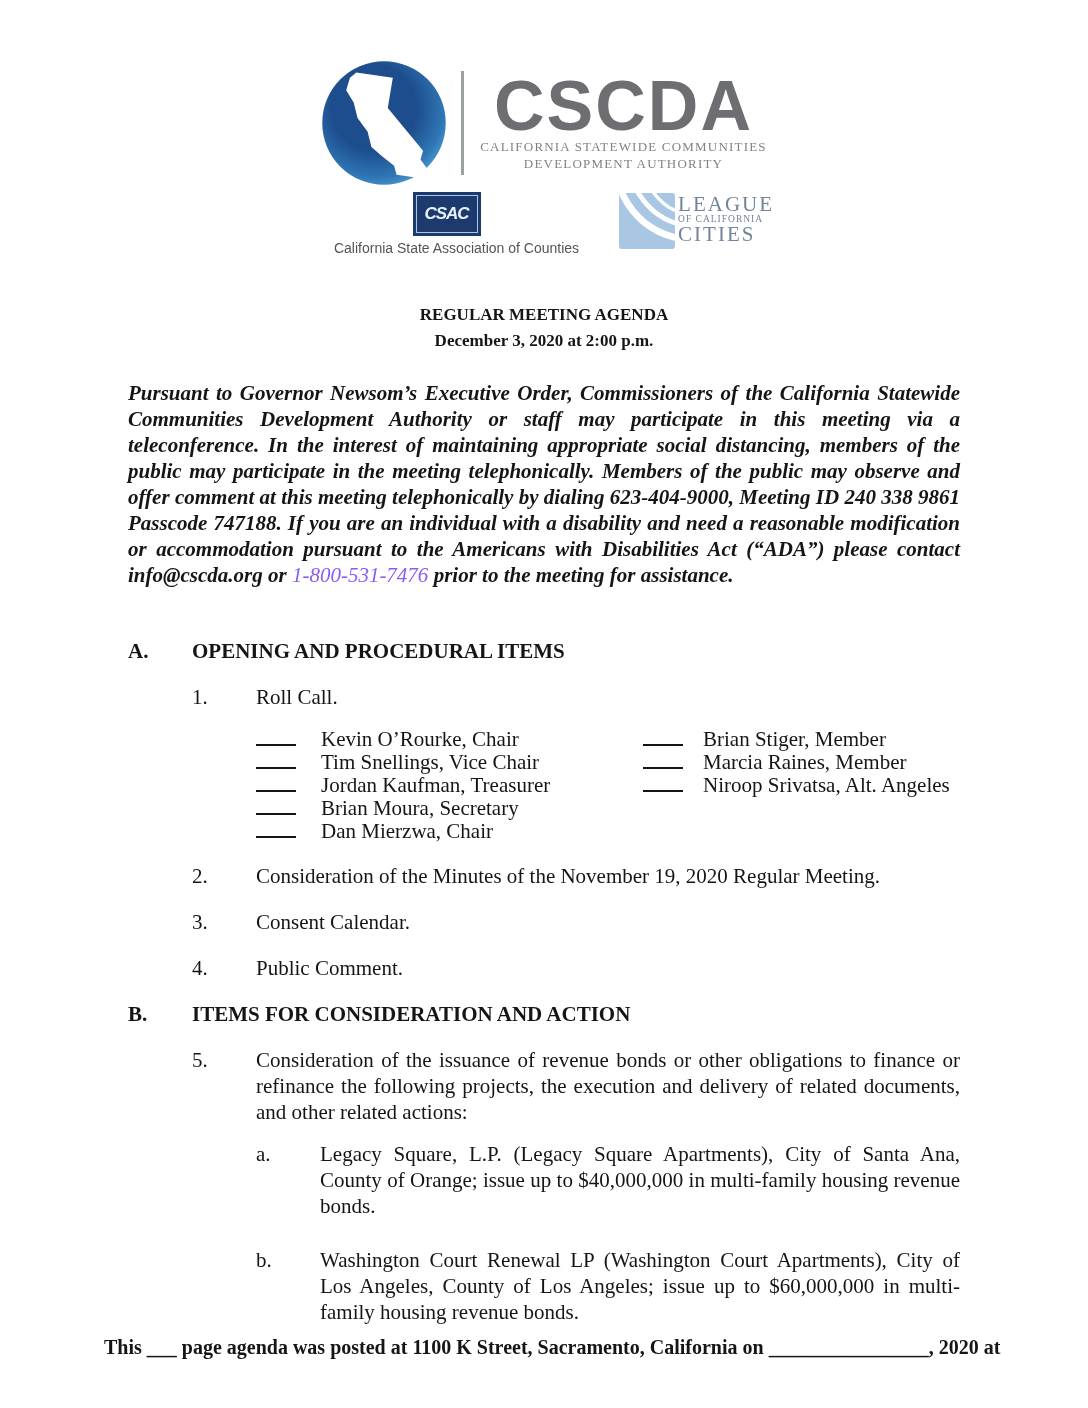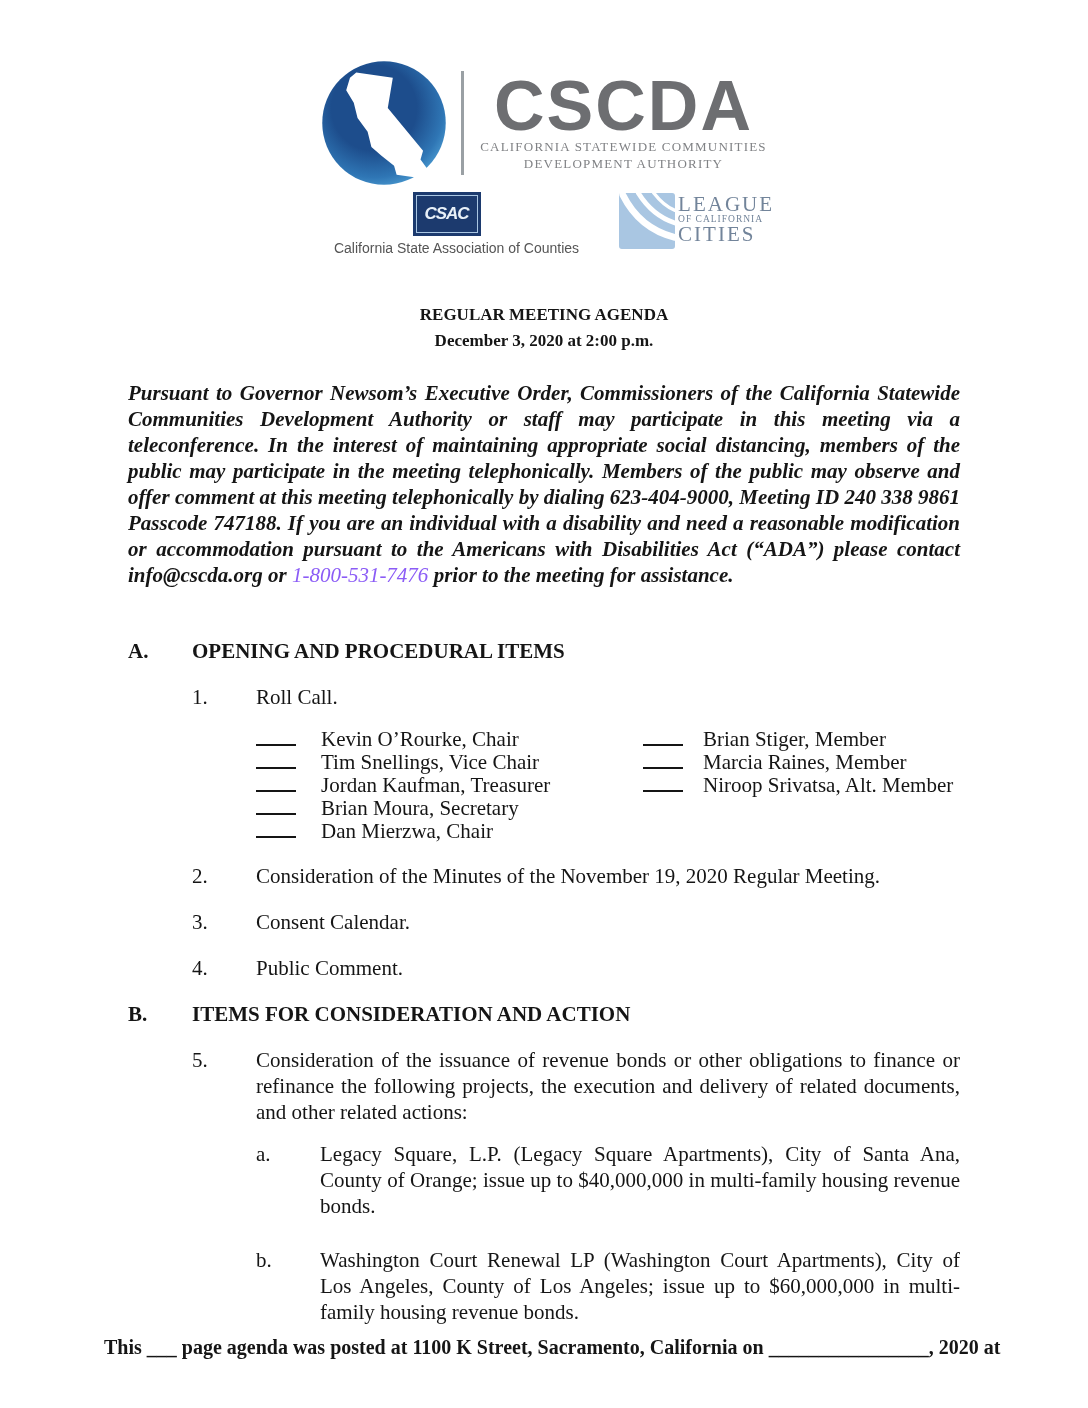--- a/index.html
+++ b/index.html
@@ -189,21 +189,21 @@
           <div class="rc-col-left">
             <div class="rc-row"><span class="rc-blank"></span><span>Kevin O’Rourke, Chair</span></div>
             <div class="rc-row"><span class="rc-blank"></span><span>Tim Snellings, Vice Chair</span></div>
             <div class="rc-row"><span class="rc-blank"></span><span>Jordan Kaufman, Treasurer</span></div>
             <div class="rc-row"><span class="rc-blank"></span><span>Brian Moura, Secretary</span></div>
             <div class="rc-row"><span class="rc-blank"></span><span>Dan Mierzwa, Chair</span></div>
           </div>
           <div class="rc-col-right">
             <div class="rc-row"><span class="rc-blank"></span><span>Brian Stiger, Member</span></div>
             <div class="rc-row"><span class="rc-blank"></span><span>Marcia Raines, Member</span></div>
-            <div class="rc-row"><span class="rc-blank"></span><span>Niroop Srivatsa, Alt. Member</span></div>
+            <div class="rc-row"><span class="rc-blank"></span><span>Niroop Srivatsa, Alt. Angeles</span></div>
           </div>
         </div>
       </div>
     </div>
 
     <div class="agenda-item mt-item">
       <span class="item-num">2.</span>
       <div class="item-body">Consideration of the Minutes of the November 19, 2020 Regular Meeting.</div>
     </div>
 

